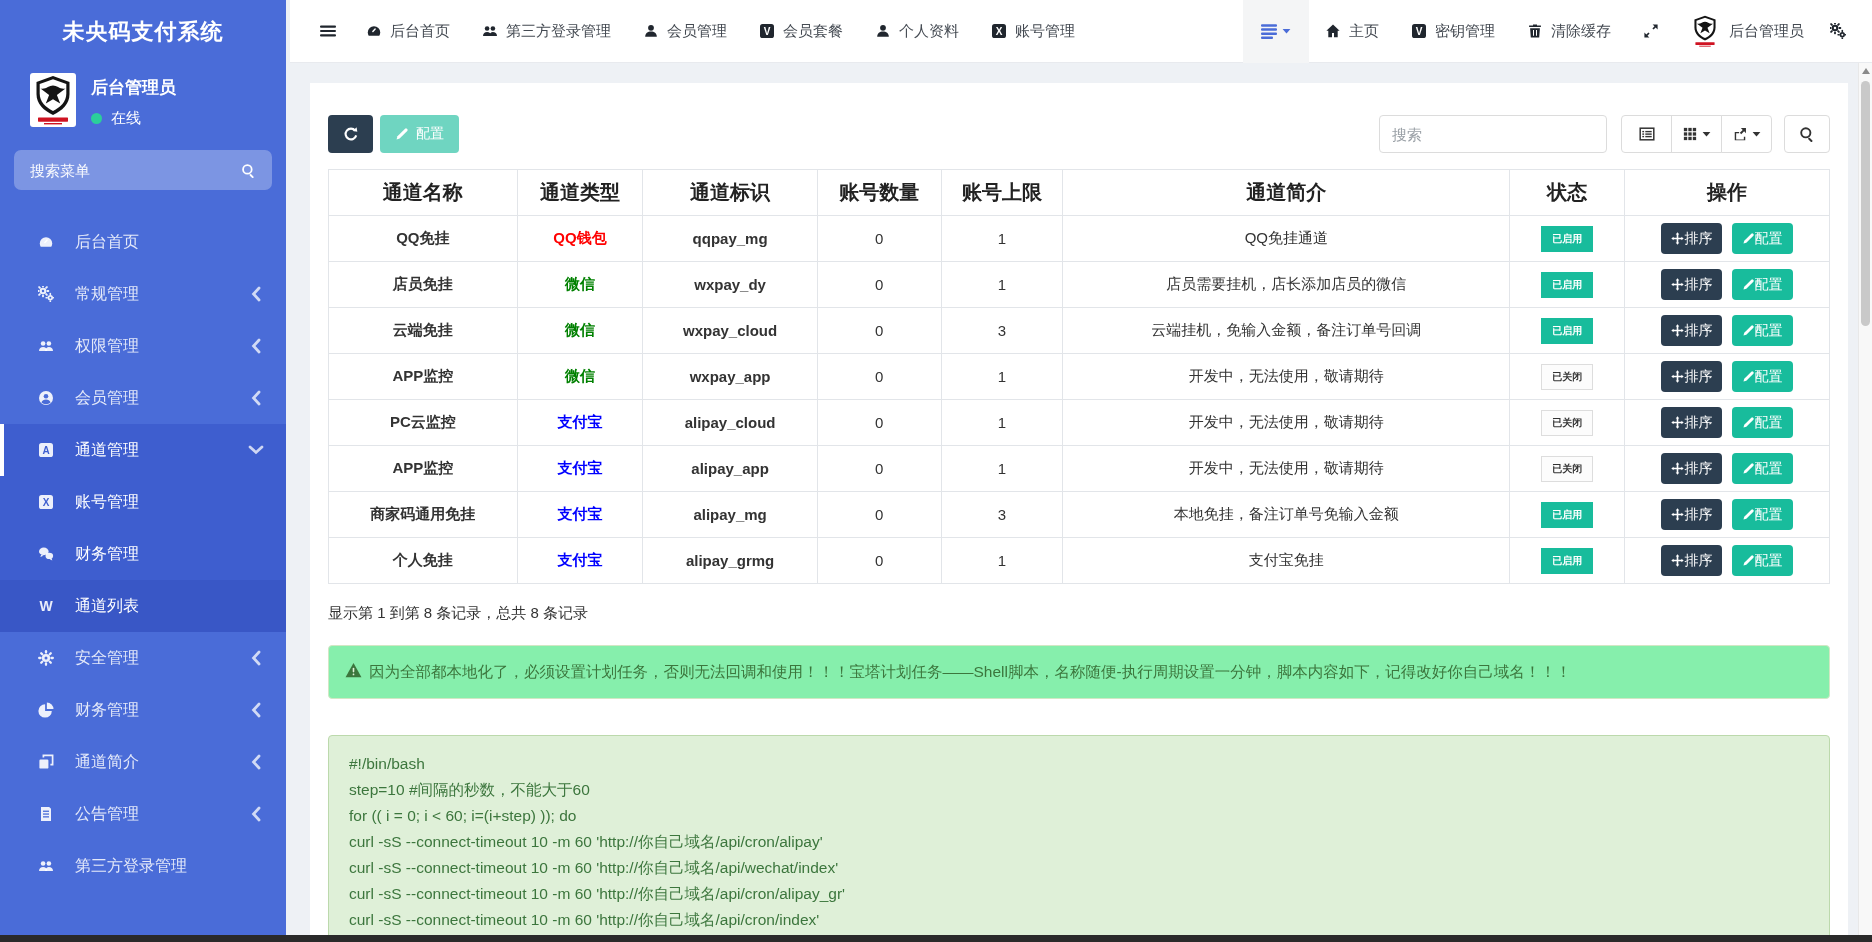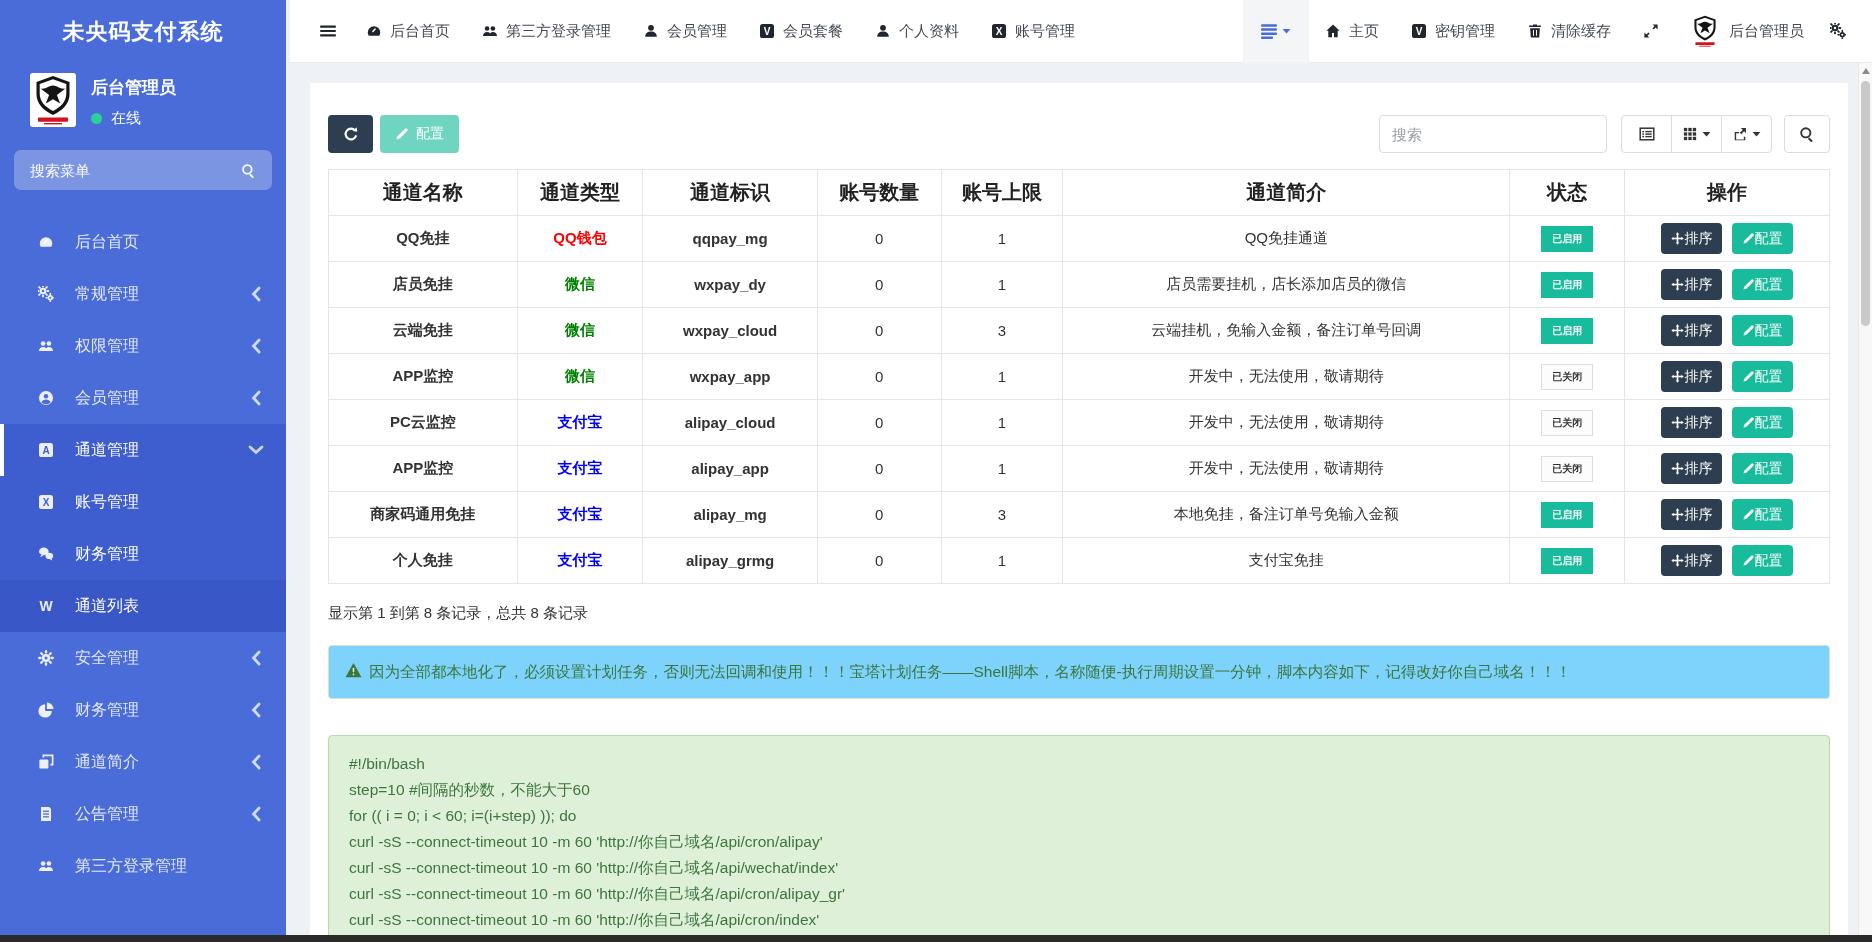--- a/index.html
+++ b/index.html
@@ -73,21 +73,21 @@
   .badge { display:inline-block; padding:6px 11px; border-radius:0; font-size:10px;font-weight:bold; }
   .badge.on { background:#18bc9c; color:#fff; }
   .badge.off { background:#fcfcfc; border:1px solid #ddd; color:#333; padding:5px 10px; }
   .abtn { display:inline-flex; align-items:center; height:31px; padding:0 10px; border:none; border-radius:4px; color:#fff; font-size:14px; font-family:inherit; cursor:pointer; vertical-align:middle; }
   .abtn .ic { width:13px; height:13px; }
   .abtn.sort { background:#2c3e50; }
   .abtn.config { background:#18bc9c; margin-left:5px; }
 
   .record-info { margin-top:20px; font-size:15px; color:#333; }
 
-  .alert { margin-top:22px; display:flex; align-items:flex-start; gap:7px; background:#7dd3fc; border:1px solid #d2e7c4; border-radius:4px; padding:15px 16px; color:#3c763d; font-size:15.5px; line-height:1.4; }
+  .alert { margin-top:22px; display:flex; align-items:flex-start; gap:7px; background:#86efac; border:1px solid #d2e7c4; border-radius:4px; padding:15px 16px; color:#3c763d; font-size:15.5px; line-height:1.4; }
   .alert .ic { width:17px; height:17px; margin-top:1px; color:#3c763d; }
 
   pre.shell { margin-top:36px; background:#dff0d8; border:1px solid #bcd9ac; border-radius:4px; padding:15px 20px; font-family:"Liberation Sans","DejaVu Sans",sans-serif; font-size:15.5px; color:#3c763d; line-height:1.68; white-space:pre-wrap; min-height:240px; }
 
   
   .vscroll { position:absolute; right:0; top:63px; width:14px; bottom:7px; background:#f8f8f8; border-left:1px solid #e8e8e8; z-index:4; }
   .vscroll .arrow { position:absolute; top:5px; left:3px; width:0; height:0; border-left:4px solid transparent; border-right:4px solid transparent; border-bottom:6px solid #8a8a8a; }
   .vscroll .thumb { position:absolute; top:18px; left:2px; right:2px; height:245px; background:#c9c9c9; border-radius:6px; }
   .hbar { position:absolute; left:0; right:0; bottom:0; height:7px; background:#2a2a2a; z-index:5; }
 </style>

